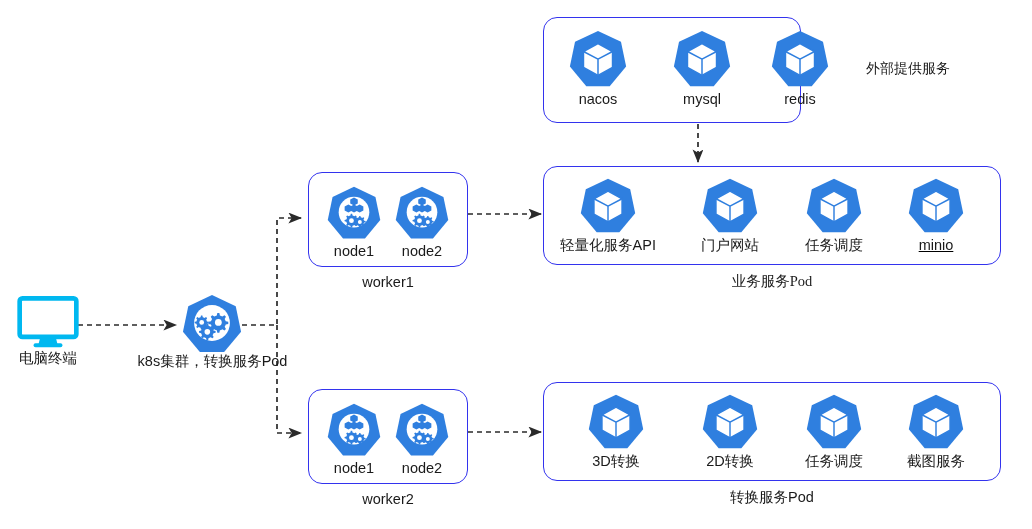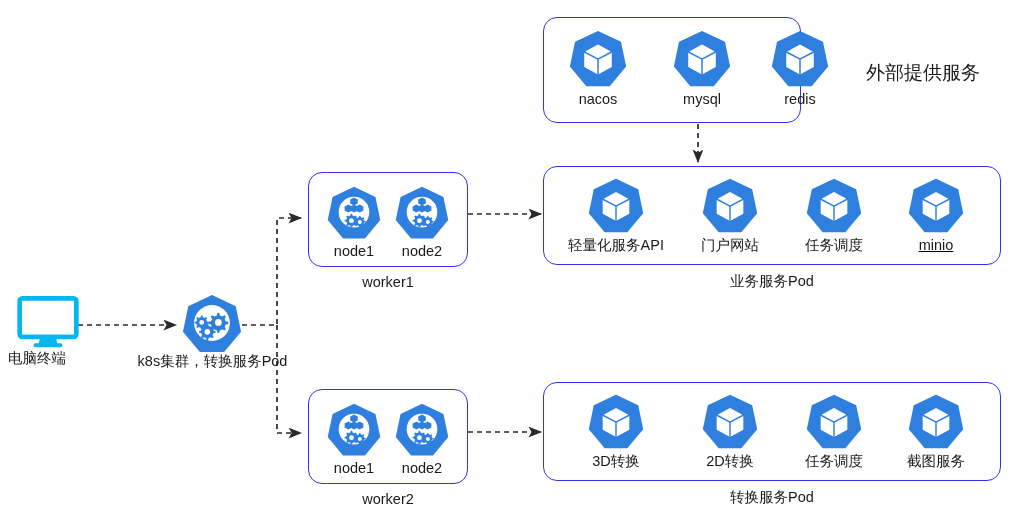--- a/index.html
+++ b/index.html
@@ -42,27 +42,27 @@
   }
   .caption {
     position: absolute;
     font-size: 14.5px;
     color: #1a1a1a;
     white-space: nowrap;
     text-align: center;
   }
   .free-label {
     position: absolute;
-    font-size: 19px;
+    font-size: 14px;
     color: #1a1a1a;
     white-space: nowrap;
   }
   .single-node {
     position: absolute;
-    text-align: left;
+    text-align: center;
   }
   svg.conn {
     position: absolute;
     left: 0;
     top: 0;
     width: 1032px;
     height: 529px;
     pointer-events: none;
     overflow: visible;
   }
@@ -228,21 +228,21 @@
     <div class="node-item" style="left:80px; top:12px; width:66px;">
       <svg class="node-icon" width="56" height="56" viewBox="0 0 64 64">
         <use href="#sym-k8s-node"></use>
       </svg>
       <span class="node-label">node2</span>
     </div>
   </div>
   <div class="caption" style="left:308px; top:491px; width:160px;">worker2</div>
 
   <div class="group-box" style="left:543px; top:166px; width:458px; height:99px;">
-    <div class="node-item" style="left:18px; top:10px; width:108px;">
+    <div class="node-item" style="left:10px; top:10px; width:108px;">
       <svg class="node-icon" width="58" height="58" viewBox="0 0 64 64">
         <use href="#sym-cube-hex"></use>
       </svg>
       <span class="node-label">轻量化服务API</span>
     </div>
     <div class="node-item" style="left:240px; top:10px; width:100px;">
       <svg class="node-icon" width="58" height="58" viewBox="0 0 64 64">
         <use href="#sym-cube-hex"></use>
       </svg>
       <span class="node-label">任务调度</span>
@@ -253,21 +253,21 @@
       </svg>
       <span class="node-label">门户网站</span>
     </div>
     <div class="node-item" style="left:342px; top:10px; width:100px;text-decoration:underline;">
       <svg class="node-icon" width="58" height="58" viewBox="0 0 64 64">
         <use href="#sym-cube-hex"></use>
       </svg>
       <span class="node-label">minio</span>
     </div>
   </div>
-  <div class="caption" style="left:543px; top:272px; width:458px;">业务服务Pod</div>
+  <div class="caption" style="left:543px; top:272px; width:458px;font-family:Liberation Serif, serif;">业务服务Pod</div>
 
   <div class="group-box" style="left:543px; top:382px; width:458px; height:99px;">
     <div class="node-item" style="left:22px; top:10px; width:100px;">
       <svg class="node-icon" width="58" height="58" viewBox="0 0 64 64">
         <use href="#sym-cube-hex"></use>
       </svg>
       <span class="node-label">3D转换</span>
     </div>
     <div class="node-item" style="left:136px; top:10px; width:100px;">
       <svg class="node-icon" width="58" height="58" viewBox="0 0 64 64">

